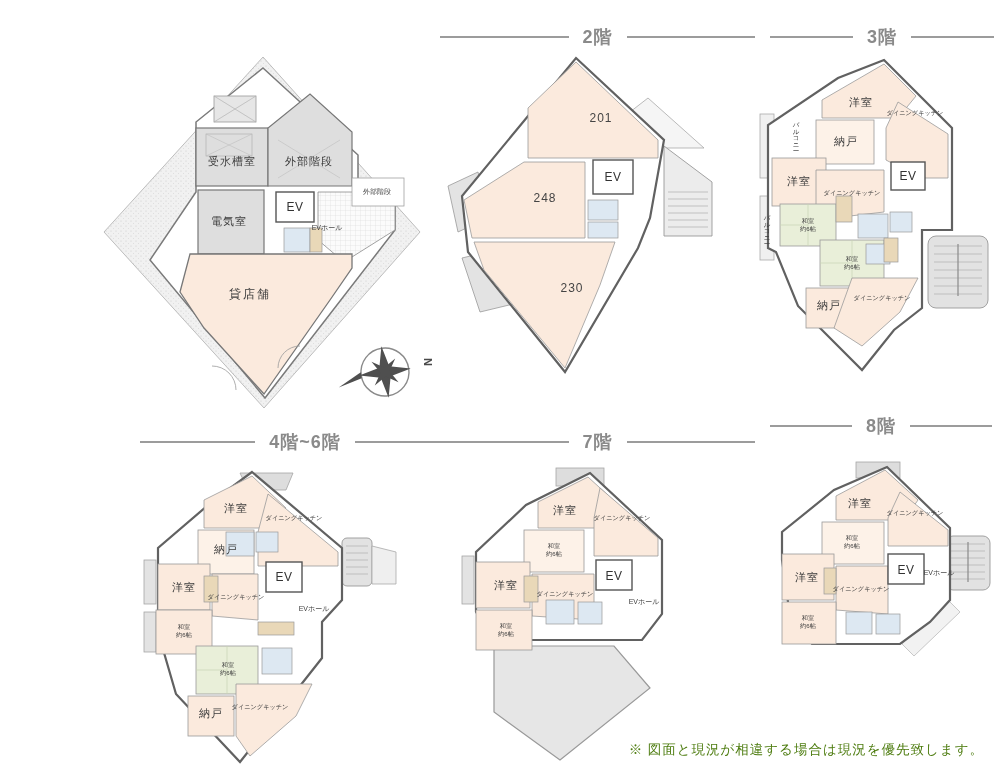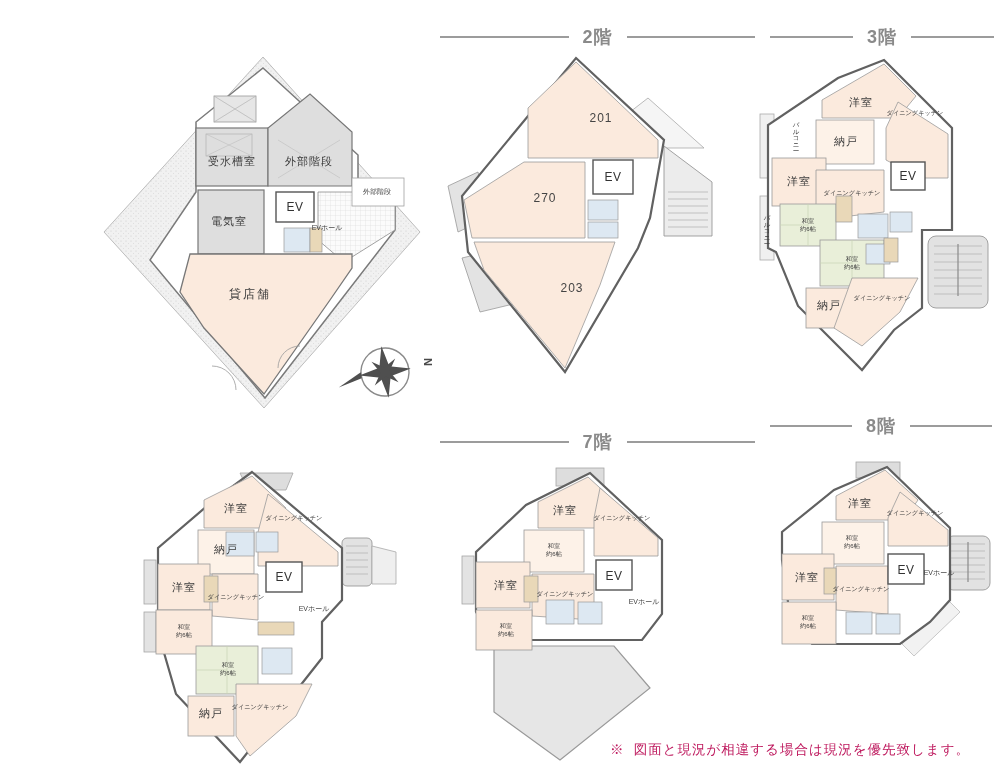--- a/index.html
+++ b/index.html
@@ -25,22 +25,22 @@
   }
   .lbl.big{font-size:12px;letter-spacing:2px;}
   .lbl.num{font-size:12px;letter-spacing:1px;color:#444;}
   .lbl.ev{font-size:12px;letter-spacing:0.5px;color:#333;}
   .lbl.small{font-size:7px;}
   .lbl.tiny{font-size:6.5px;transform:translate(-50%,-50%) scale(0.95);}
   .lbl.room{font-size:11px;letter-spacing:1px;}
   .lbl.vert{writing-mode:vertical-rl;text-orientation:upright;font-size:6.5px;letter-spacing:0;}
   .lbl.north{font-weight:bold;font-size:11px;color:#4a4a4a;transform:translate(-50%,-50%) rotate(90deg);}
   .disclaimer{
-    position:absolute;right:24px;top:741px;font-size:13.5px;color:#be185d;
-    font-family:Liberation Mono, monospace;letter-spacing:1px;white-space:nowrap;
+    position:absolute;right:10px;top:741px;font-size:13.5px;color:#4d7c0f;
+    font-family:Liberation Serif, serif;letter-spacing:1px;white-space:nowrap;
   }
 </style>
 </head>
 <body>
 
 <div class="stage">
 
 <svg width="994" height="768" viewBox="0 0 994 768">
   <defs>
     <pattern id="dots" width="5" height="5" patternUnits="userSpaceOnUse">
@@ -193,20 +193,25 @@
 <div class="floor-header" style="left:440px;top:27px;width:315px;">
   <span class="rule"></span>
   <span class="ttl">2階</span>
   <span class="rule"></span>
 </div>
 <div class="floor-header" style="left:770px;top:27px;width:224px;">
   <span class="rule"></span>
   <span class="ttl">3階</span>
   <span class="rule"></span>
 </div>
+<div class="floor-header" style="left:140px;top:432px;width:330px;">
+  <span class="rule"></span>
+  <span class="ttl">4階~6階</span>
+  <span class="rule"></span>
+</div>
 <div class="floor-header" style="left:440px;top:432px;width:315px;">
   <span class="rule"></span>
   <span class="ttl">7階</span>
   <span class="rule"></span>
 </div>
 <div class="floor-header" style="left:770px;top:416px;width:222px;">
   <span class="rule"></span>
   <span class="ttl">8階</span>
   <span class="rule"></span>
 </div>
@@ -214,22 +219,22 @@
 <div class="lbl room" style="left:232px;top:162px;">受水槽室</div>
 <div class="lbl room" style="left:309px;top:162px;">外部階段</div>
 <div class="lbl room" style="left:229px;top:222px;">電気室</div>
 <div class="lbl ev" style="left:295px;top:207px;">EV</div>
 <div class="lbl small" style="left:327px;top:228px;">EVホール</div>
 <div class="lbl small" style="left:377px;top:192px;">外部階段</div>
 <div class="lbl big" style="left:250px;top:294px;">貸店舗</div>
 <div class="lbl north" style="left:427px;top:362px;">N</div>
 
 <div class="lbl num" style="left:601px;top:118px;">201</div>
-<div class="lbl num" style="left:545px;top:198px;">270</div>
-<div class="lbl num" style="left:572px;top:288px;">203</div>
+<div class="lbl num" style="left:545px;top:198px;">248</div>
+<div class="lbl num" style="left:572px;top:288px;">230</div>
 <div class="lbl ev" style="left:613px;top:177px;">EV</div>
 
 <div class="lbl room" style="left:861px;top:103px;">洋室</div>
 <div class="lbl tiny" style="left:915px;top:113px;">ダイニングキッチン</div>
 <div class="lbl vert" style="left:796px;top:132px;">バルコニー</div>
 <div class="lbl room" style="left:846px;top:142px;">納戸</div>
 <div class="lbl room" style="left:799px;top:182px;">洋室</div>
 <div class="lbl tiny" style="left:852px;top:193px;">ダイニングキッチン</div>
 <div class="lbl ev" style="left:908px;top:176px;">EV</div>
 <div class="lbl vert" style="left:767px;top:225px;">バルコニー</div>

